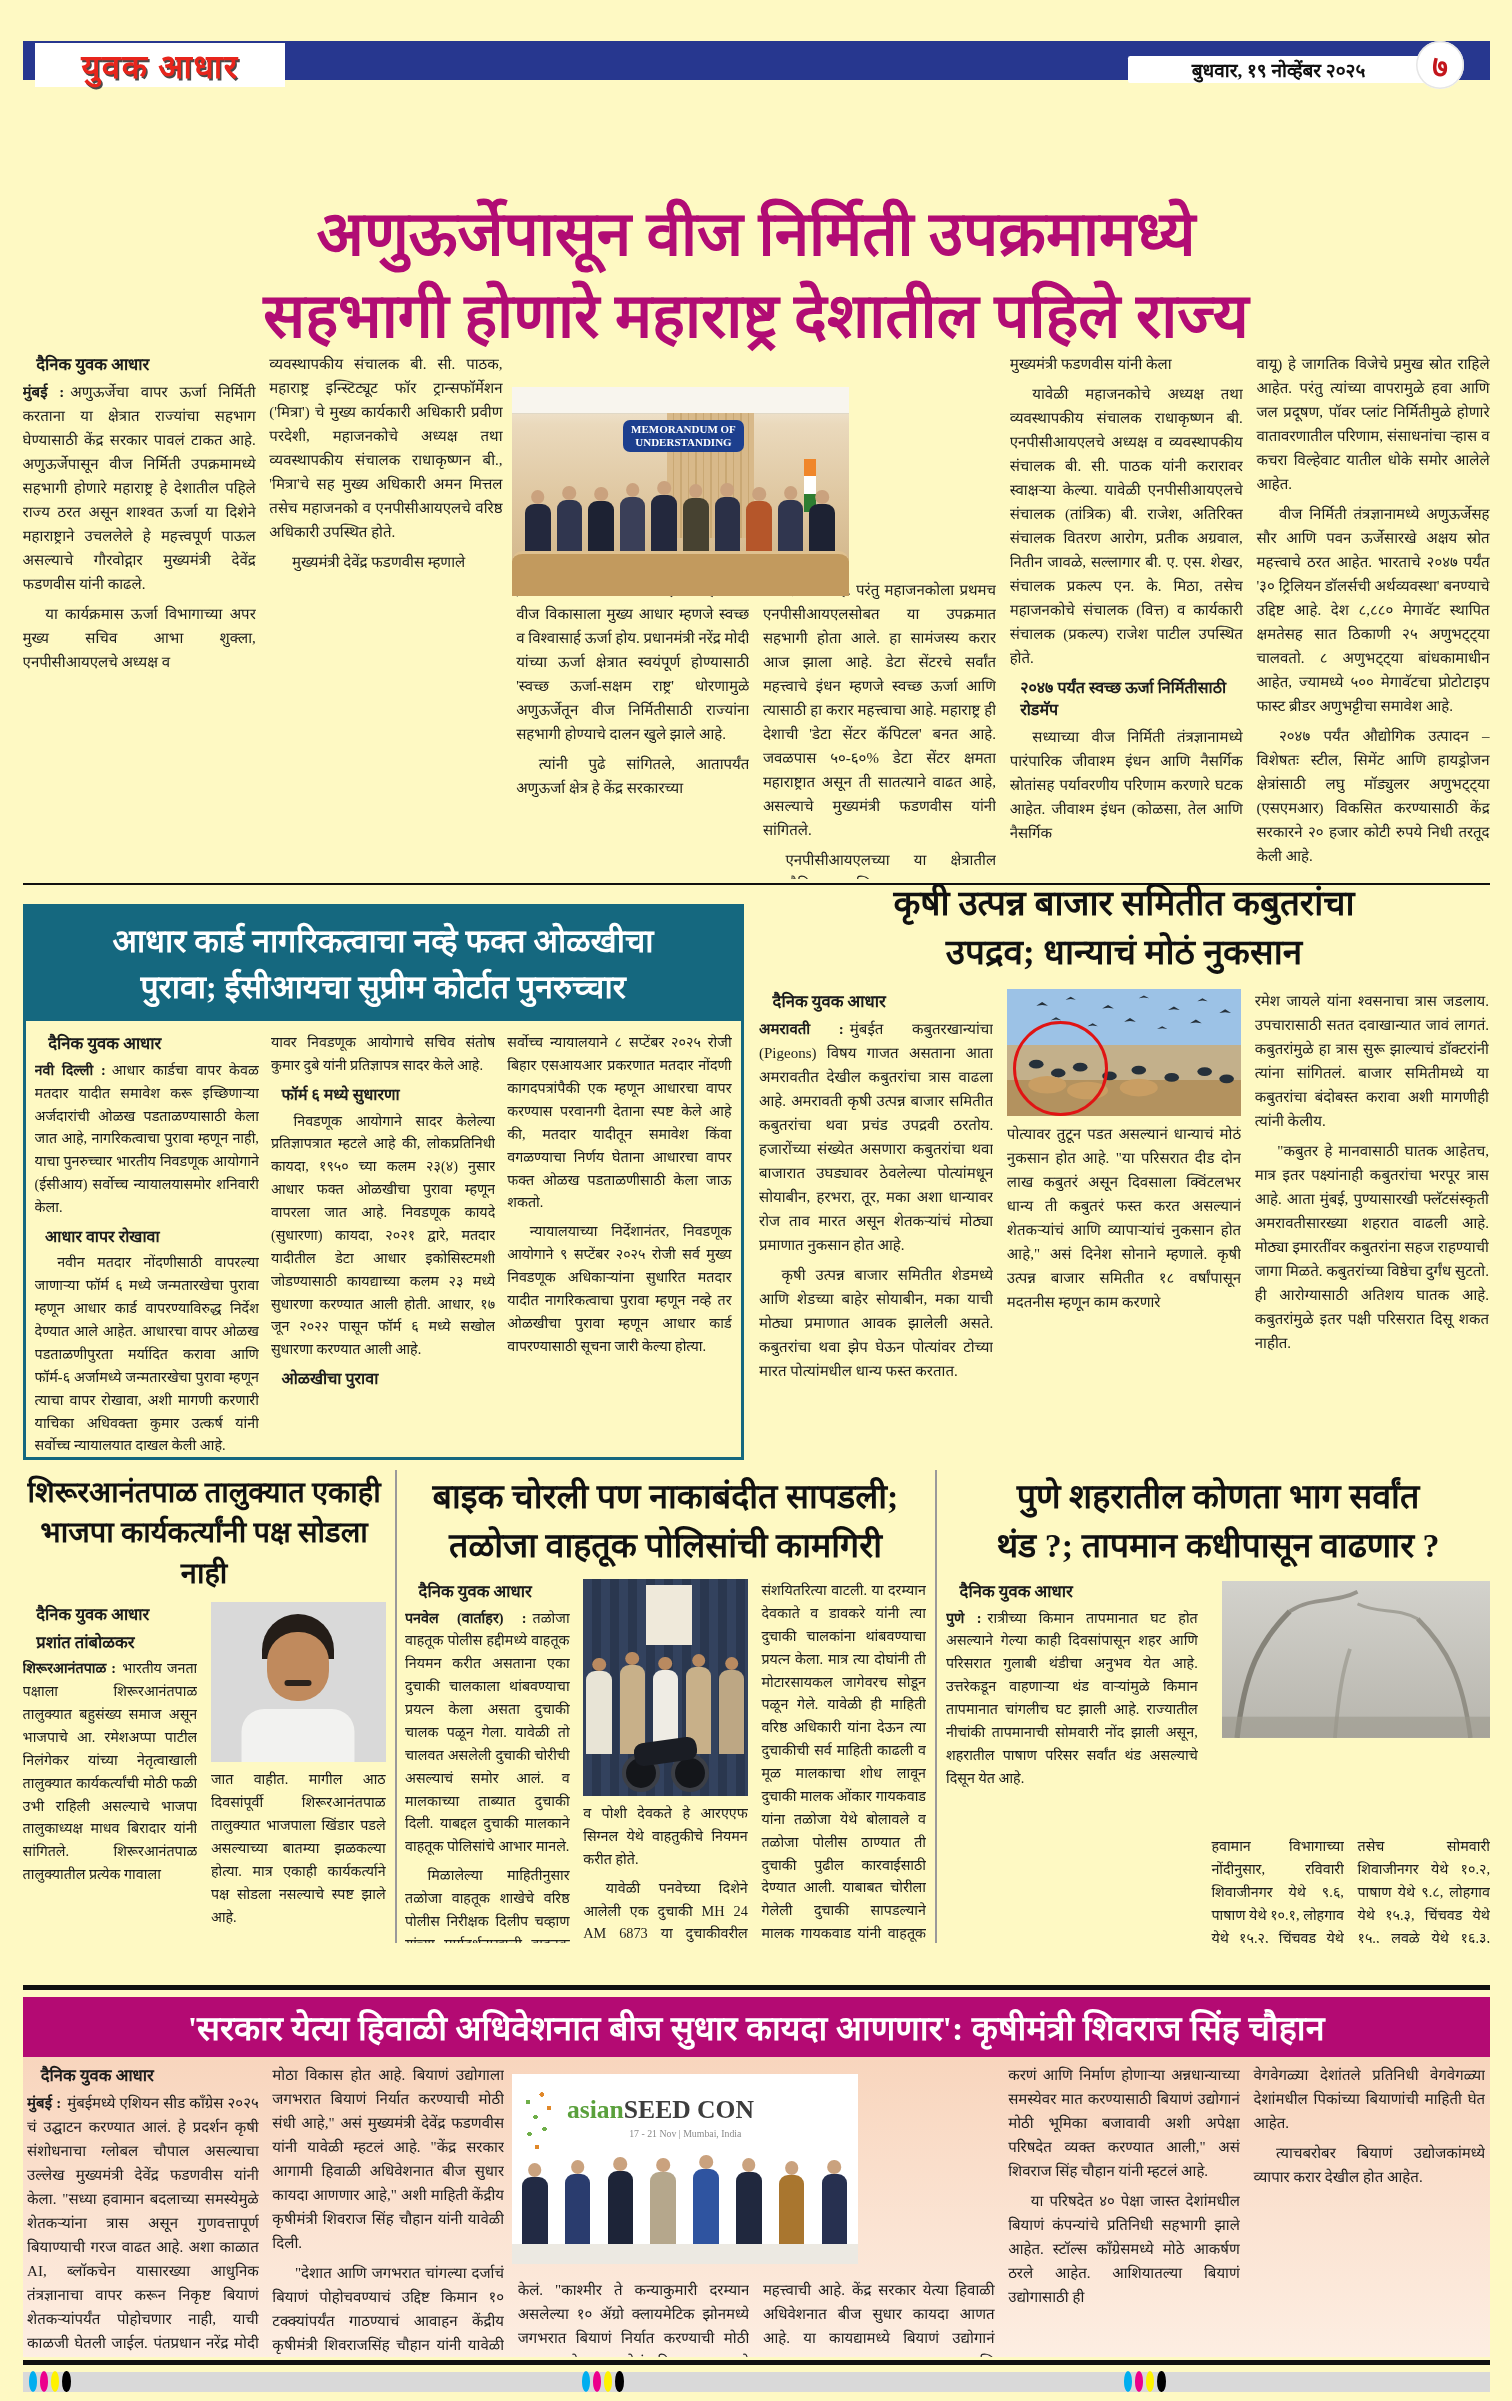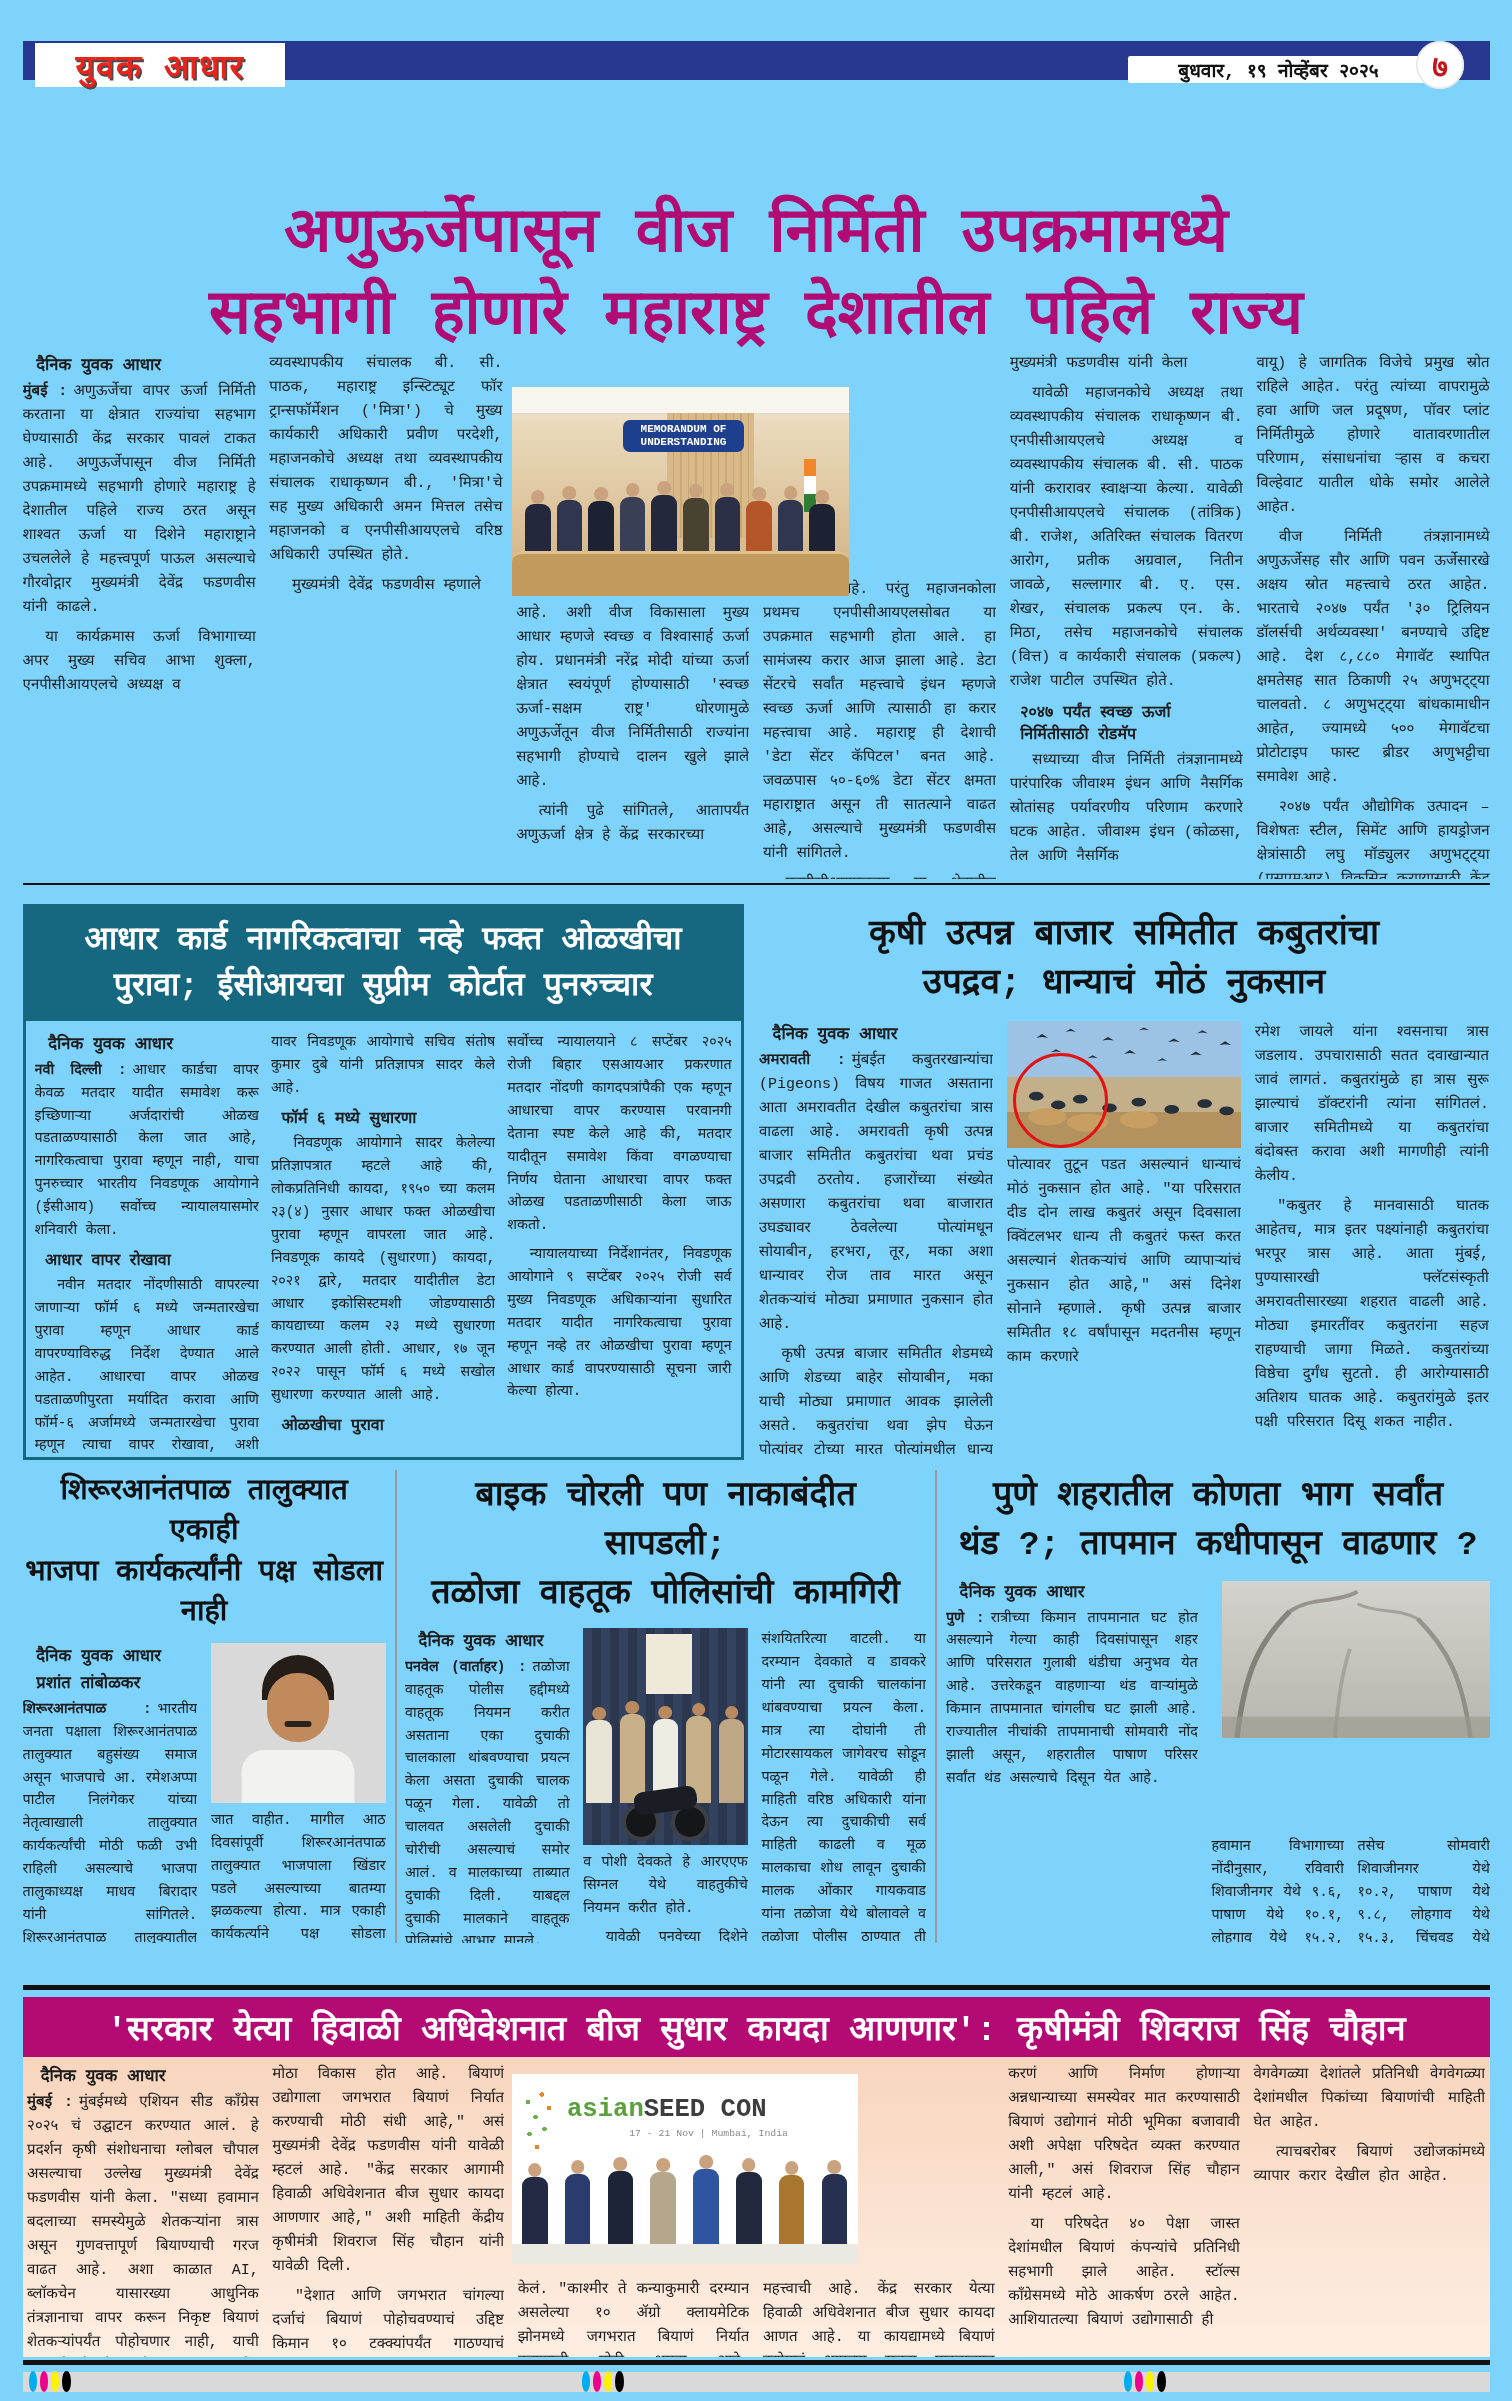--- a/index.html
+++ b/index.html
@@ -1,17 +1,17 @@
 <!DOCTYPE html>
 <html style="font-size:12px"><head>
 <meta charset="utf-8">
 <style>
   html,body{margin:0;padding:0;background:#f2f2f2;}
-  .page{position:relative;width:1512px;height:2401px;background:#7dd3fc;overflow:hidden;
-        font-family:Liberation Mono, monospace;color:#1c1c1c;}
+  .page{position:relative;width:1512px;height:2401px;background:#fef9c3;overflow:hidden;
+        font-family:Liberation Serif, serif;color:#1c1c1c;}
   
   .mast{position:absolute;left:22.6px;top:41px;width:1467px;height:39px;background:#27378f;}
   .logo{position:absolute;left:35px;top:43px;width:250px;height:44px;background:#fff;
         display:flex;align-items:center;justify-content:center;font-size:33px;font-weight:900;
         color:#e8251c;text-shadow:1.5px 1.5px 0 #4a4a4a;letter-spacing:1.5px;}
   .datebox{position:absolute;left:1128px;top:56px;width:301px;height:27px;background:#fff;border-radius:2.3px;
         display:flex;align-items:center;justify-content:center;font-size:19px;font-weight:700;color:#111;}
   .pagecirc{position:absolute;left:1416px;top:41px;width:48px;height:48px;background:#fff;border-radius:50%;
         display:flex;align-items:center;justify-content:center;font-size:30px;font-weight:900;color:#c3161c;
         box-shadow:0 0 0 1.5px #e6e6e6 inset;}
@@ -45,21 +45,21 @@
         width:13.6px;height:13.6px;border-radius:50%;background:#caa27e;}
   
   .hrule{position:absolute;left:22.6px;width:1467px;background:#111;}
   .vrule{position:absolute;width:1.5px;background:#9a9a9a;}
   
   .aadhaar{position:absolute;left:22.6px;top:904px;width:715px;height:550px;border:3px solid #15687f;overflow:hidden;}
   .aadhaar .head{background:#15687f;color:#fff;text-align:center;font-weight:800;font-size:32px;line-height:1.45;padding:10.5px 6px;}
   .aadhaar .body{display:flex;gap:12px;padding:10.5px 9px;}
   .aadhaar .para{font-size:14.3px;}
   
-  .pigeon{position:absolute;left:759px;top:908px;width:730px;height:550px;overflow:hidden;}
+  .pigeon{position:absolute;left:759px;top:876px;width:730px;height:550px;overflow:hidden;}
   .pigeon .head{text-align:center;font-weight:800;font-size:35px;line-height:1.4;color:#111;margin:3px 0 12px;}
   .pigphoto{width:100%;height:127px;margin-bottom:6px;
         background:linear-gradient(180deg,#9cc2e6 0 44%,#c3b08b 44% 72%,#b3925f 72% 100%);}
   .pigphoto .circle{position:absolute;left:6px;top:32px;width:89px;height:89px;border:3px solid #e01414;border-radius:50%;}
   
   .mid{position:absolute;top:1470px;overflow:hidden;}
   .mid .head{text-align:center;font-weight:800;color:#111;margin:1.5px 0 9px;}
   .bjp{left:22.6px;width:363px;height:473px;}
   .bjp .head{font-size:29px;line-height:1.4;}
   .bike{left:405px;width:521px;height:473px;}

